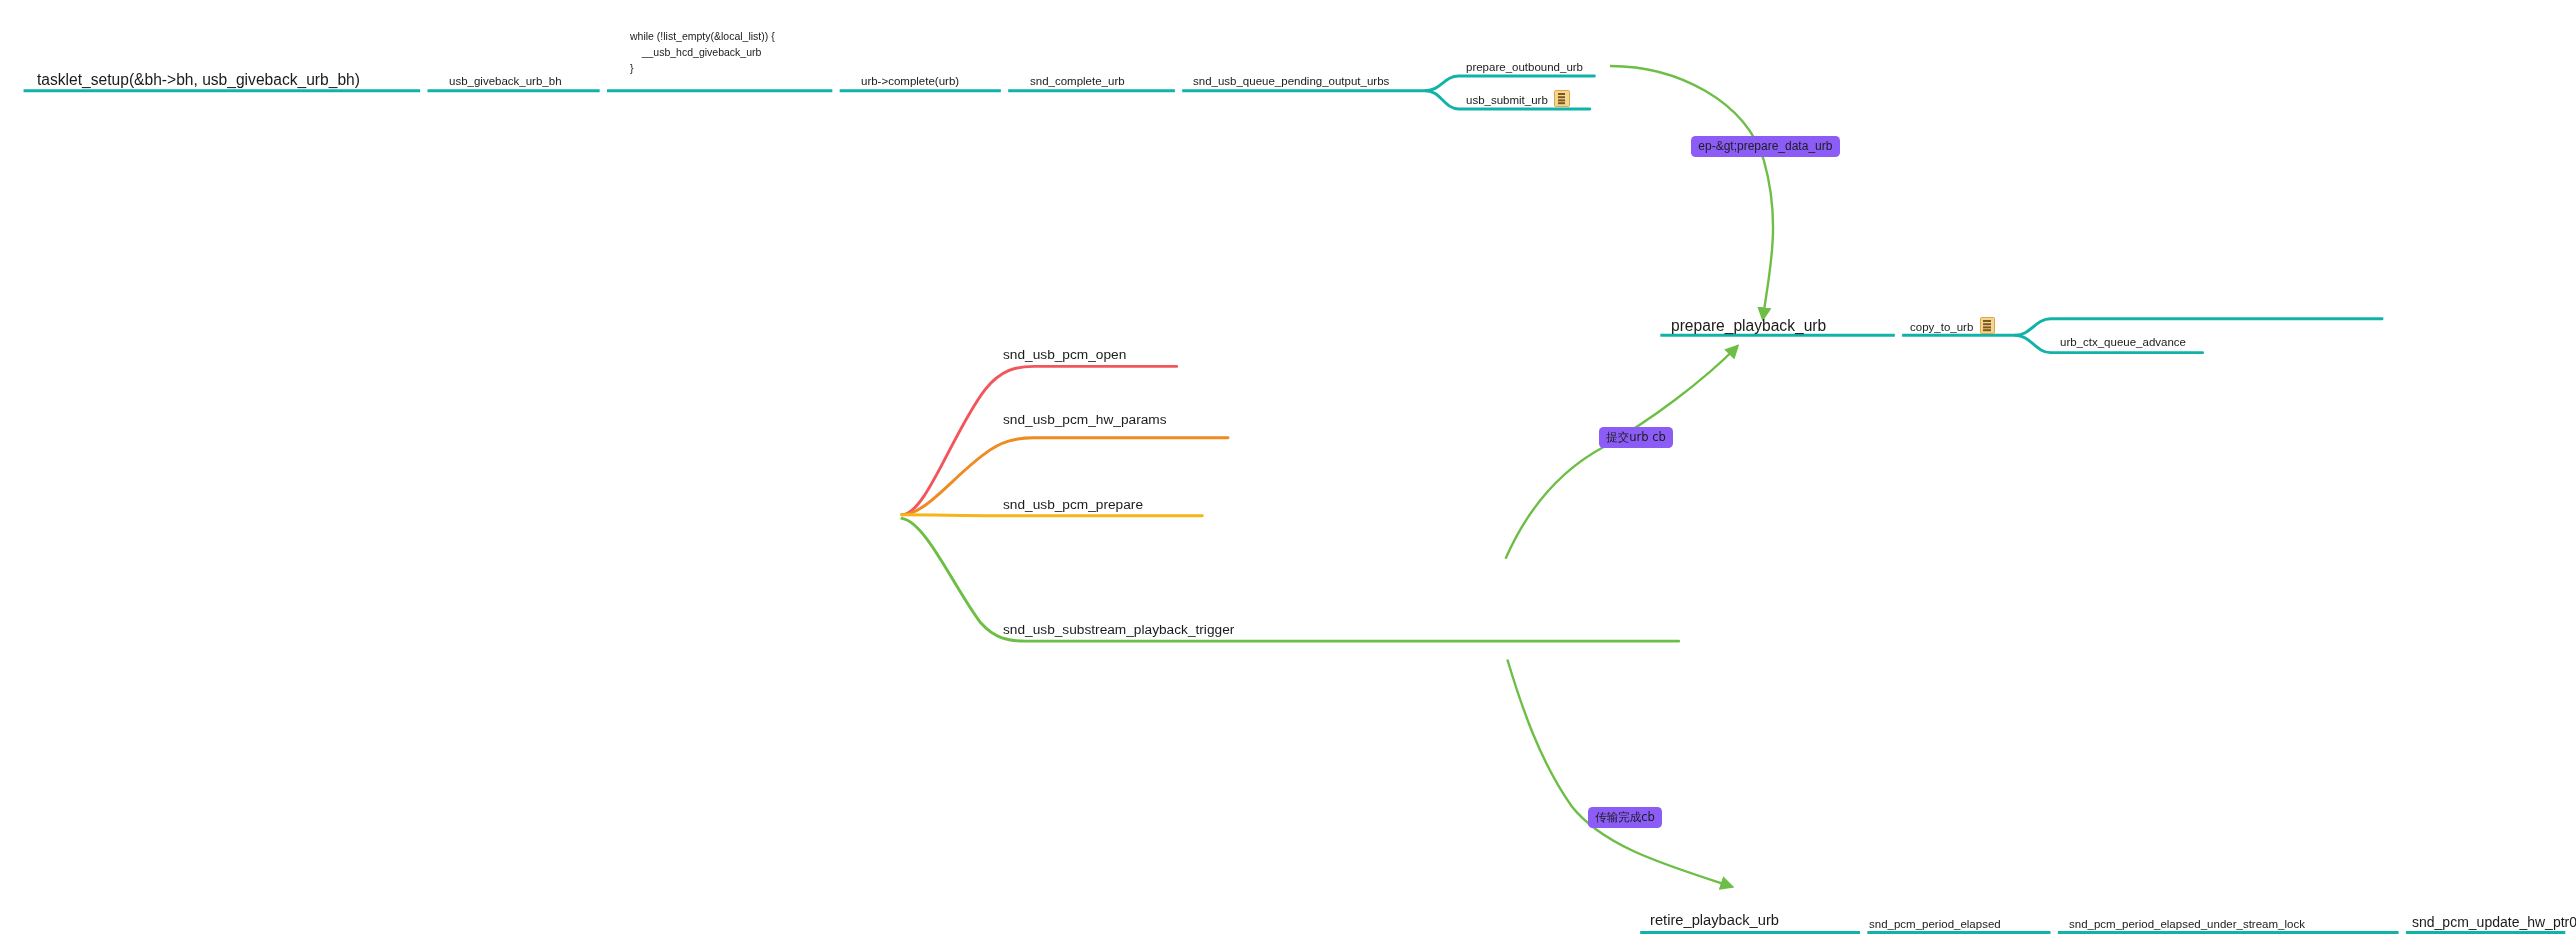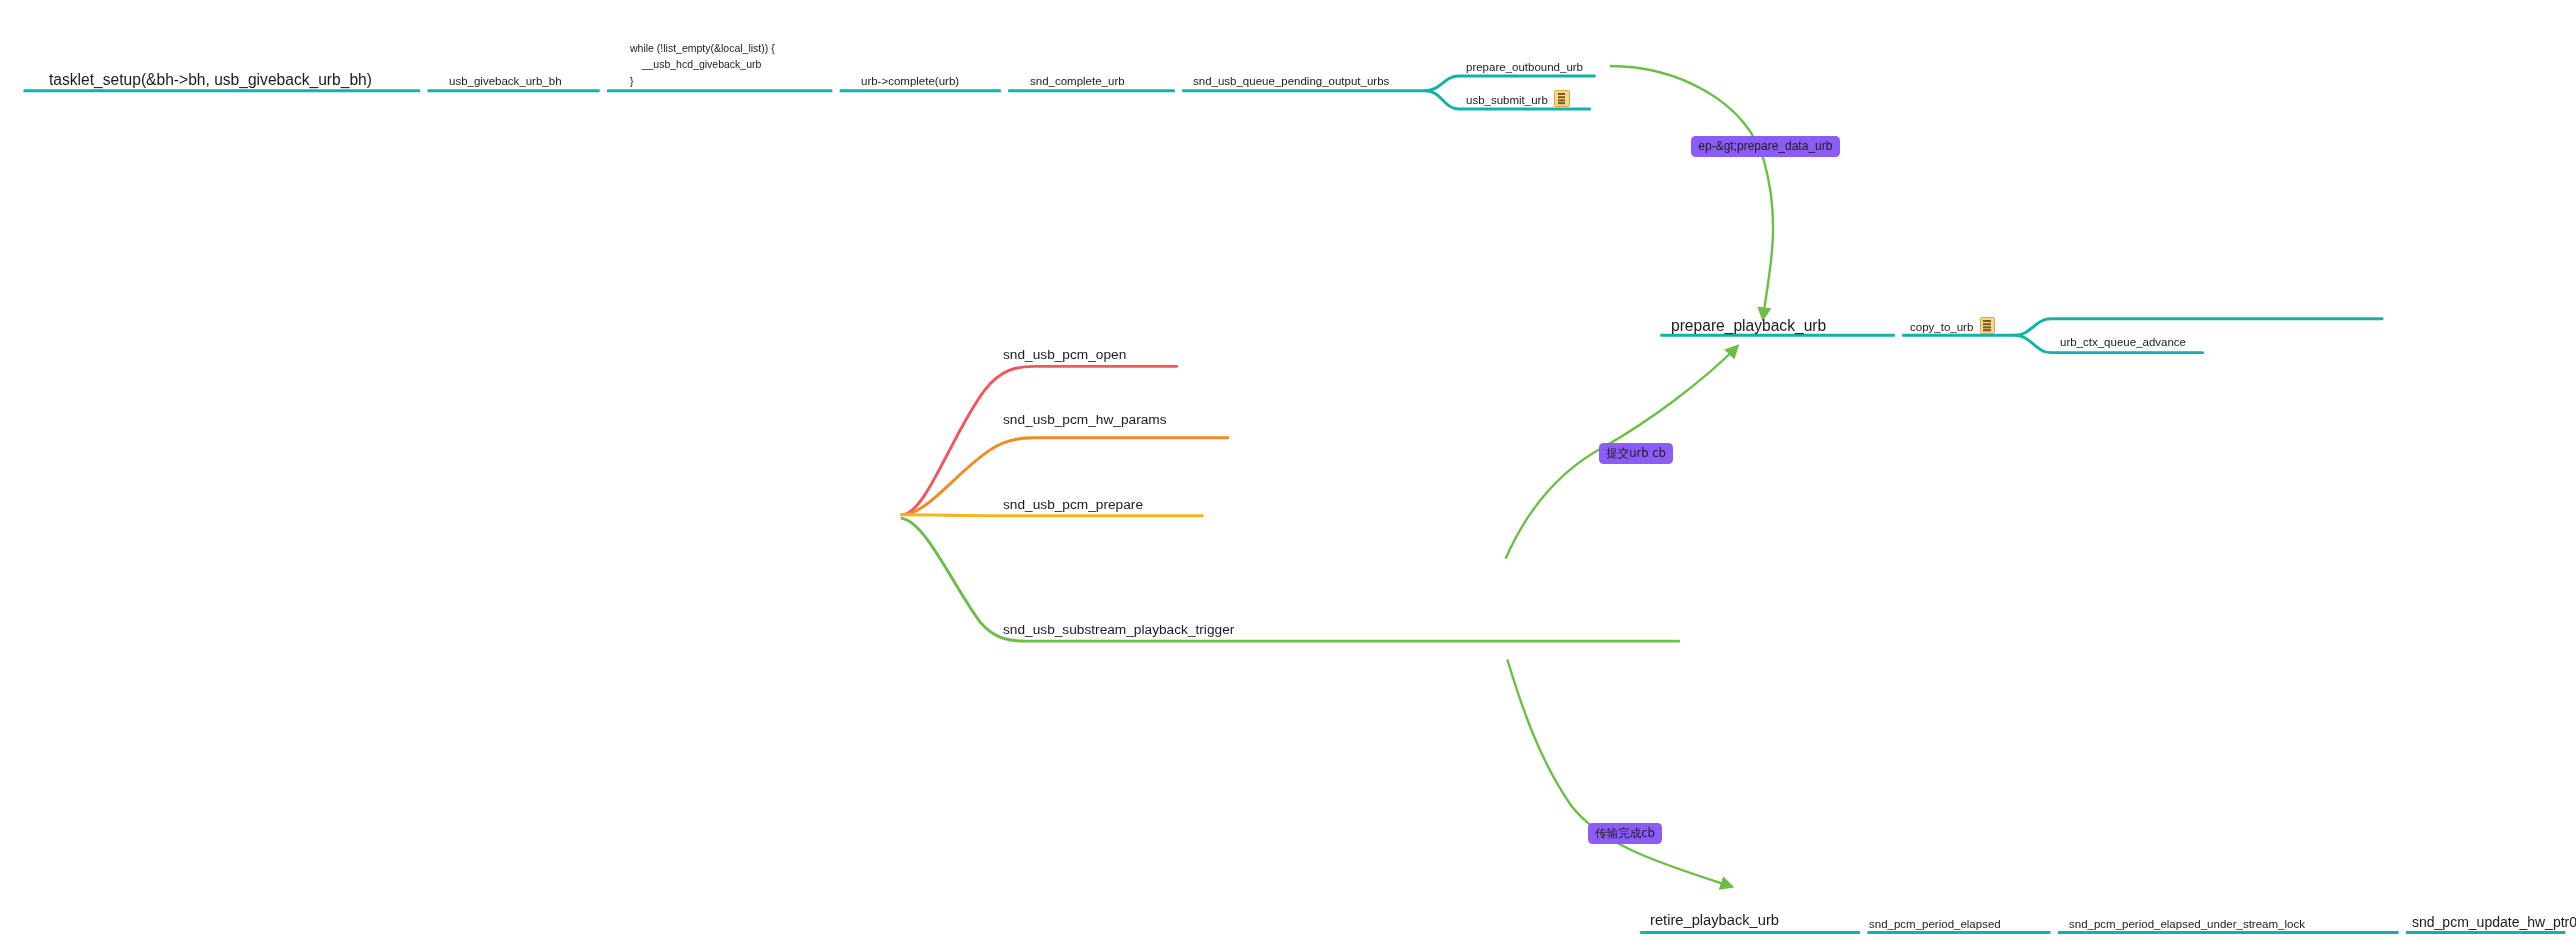--- a/index.html
+++ b/index.html
@@ -54,21 +54,21 @@
     align-items: flex-end;
     padding-bottom: 2.7px;
     white-space: nowrap;
     z-index: 4;
   }
   .topic .txt {
     color: #1b1b1b;
     line-height: 1.22;
   }
   .topic.multiline {
-    align-items: flex-end;
+    align-items: flex-start;
   }
   .topic .txt.multi {
     white-space: pre;
   }
   
   .note-icon {
     display: inline-block;
     width: 13.7px;
     height: 15.6px;
     margin-left: 6.4px;
@@ -97,21 +97,20 @@
     border-radius: 4.6px;
     padding: 3.7px 7.3px 4.6px 7.3px;
     font-size: 12px;
     line-height: 1.1;
     white-space: nowrap;
     z-index: 6;
   }
   .pill.cjk {
     font-family: "DejaVu Sans", "Liberation Sans", sans-serif;
     font-size: 11.5px;
-    margin-top: 16px;
   }
 </style>
 </head>
 <body>
 
 <div id="canvas">
 
   <svg class="links" viewBox="0 0 2811 1035" xmlns="http://www.w3.org/2000/svg">
     <defs>
       <marker id="arrowGreen" viewBox="0 0 10 10" refX="8" refY="5" markerWidth="6" markerHeight="6" orient="auto-start-reverse">
@@ -159,21 +158,21 @@
     <g stroke="#11b3a8" stroke-width="3.2" fill="none">
       <line x1="1790" y1="1018" x2="2030" y2="1018"></line>
       <line x1="2038" y1="1018" x2="2238" y2="1018"></line>
       <line x1="2246" y1="1018" x2="2618" y2="1018"></line>
       <line x1="2626" y1="1018" x2="2800" y2="1018"></line>
     </g>
   </svg>
 
 
   <div class="topic" style="left:37px; top:55px; width:385px; height:37px;">
-    <span class="txt" style="font-size:15.6px;margin-left:12px;">tasklet_setup(&amp;bh-&gt;bh, usb_giveback_urb_bh)</span>
+    <span class="txt" style="font-size:15.6px;">tasklet_setup(&amp;bh-&gt;bh, usb_giveback_urb_bh)</span>
   </div>
 
   <div class="topic" style="left:449px; top:62px; width:156px; height:29px;">
     <span class="txt" style="font-size:11.5px;">usb_giveback_urb_bh</span>
   </div>
 
   <div class="topic multiline" style="left:630px; top:27.5px; width:211px; height:64px;">
     <span class="txt multi" style="font-size:10.5px; line-height:1.55;">while (!list_empty(&amp;local_list)) {
     __usb_hcd_giveback_urb
 }</span>

